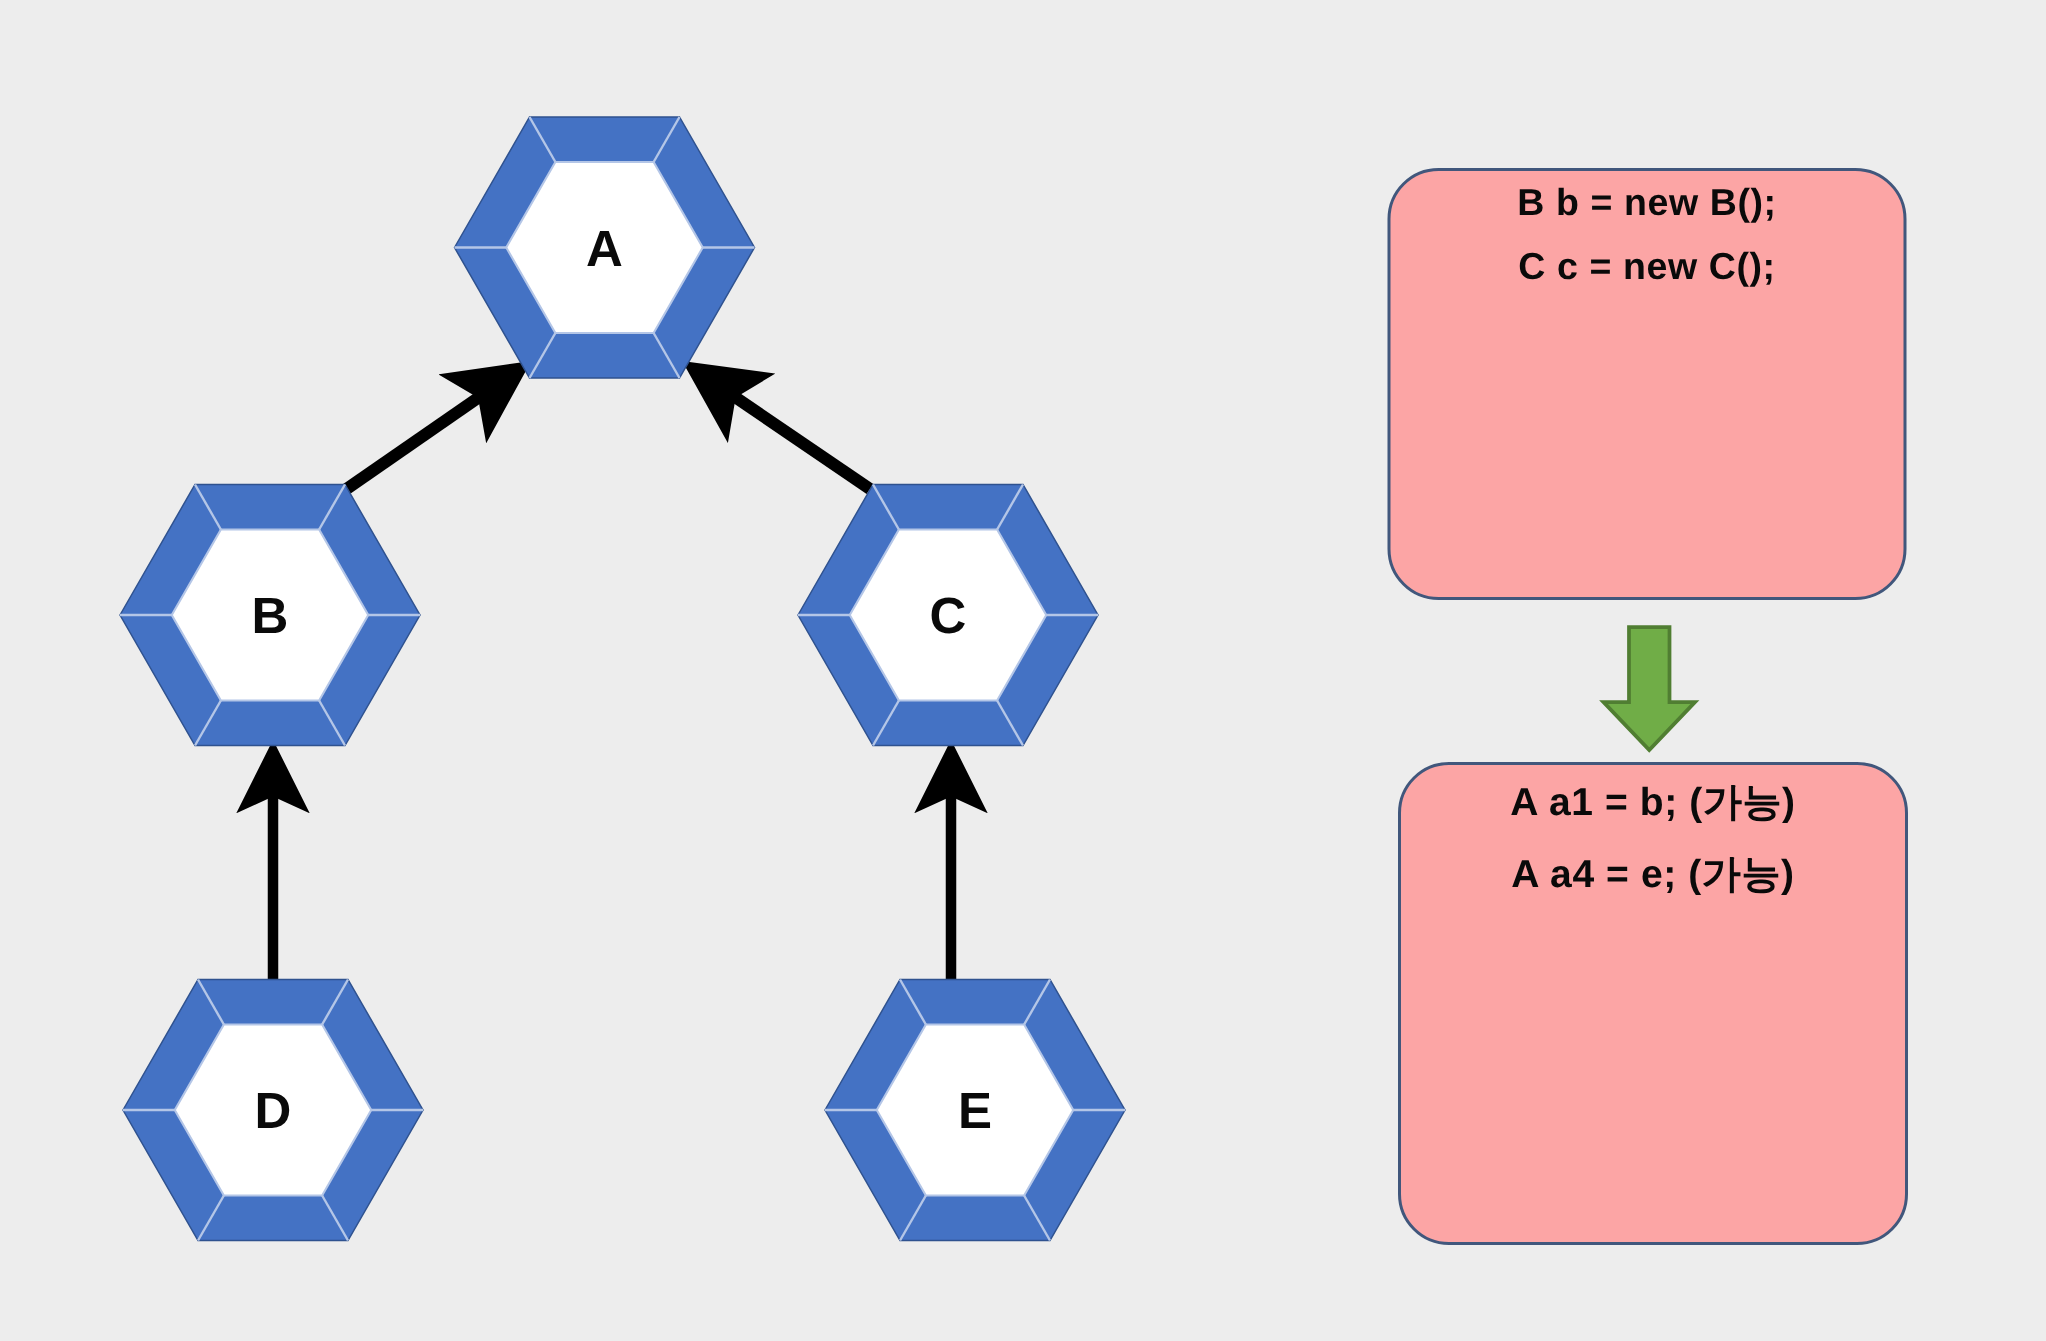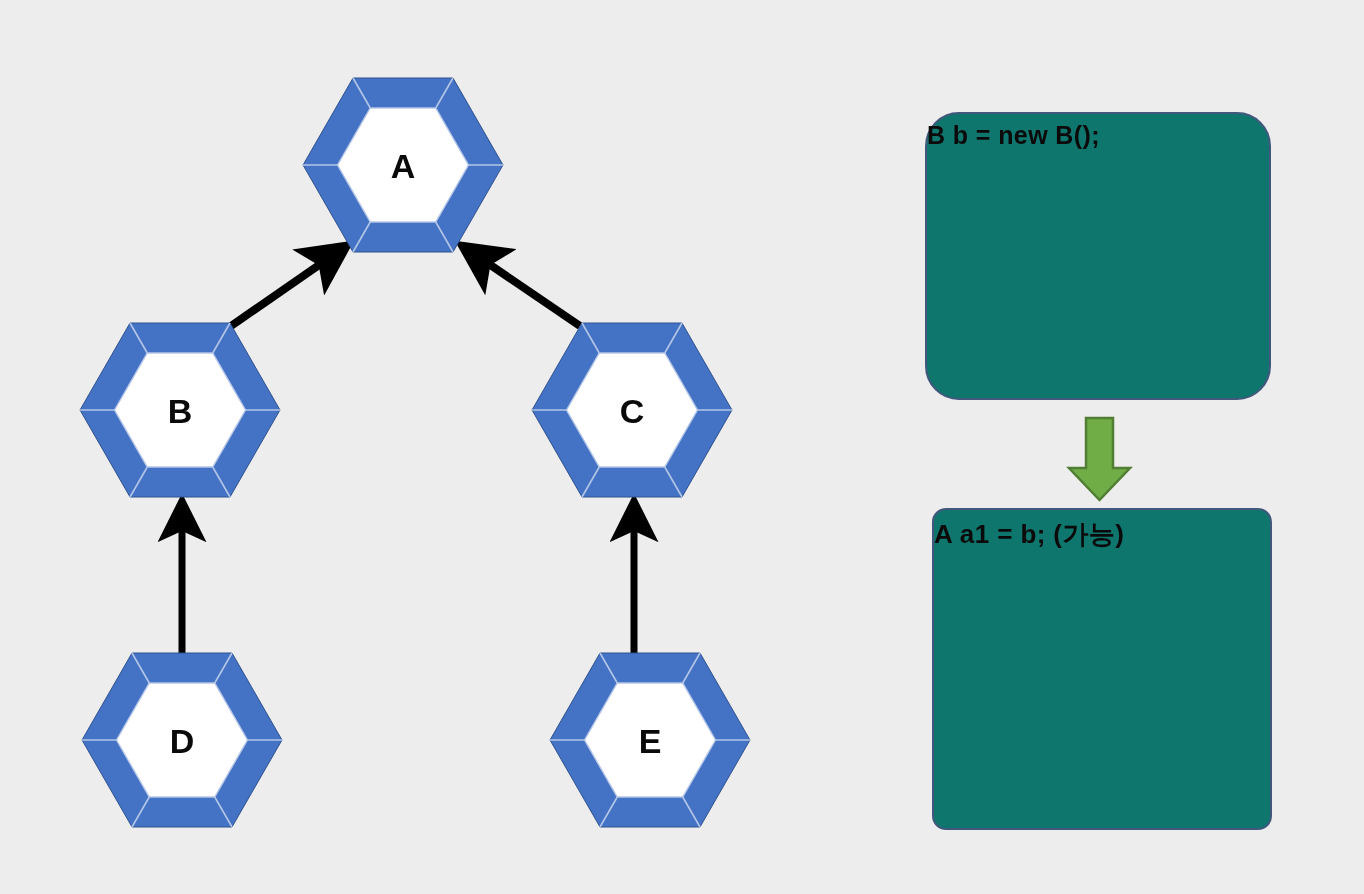--- a/index.html
+++ b/index.html
@@ -14,29 +14,29 @@
 
   .hex-label{
     font-family:"Liberation Sans","DejaVu Sans",sans-serif;
     font-weight:700;font-size:34px;fill:#0a0a0a;
     text-anchor:middle;dominant-baseline:central;
   }
 
   
   .codebox{
     position:absolute;
-    background:#0f766e;
+    background:#fca5a5;
     border:2px solid #41577c;
     border-radius:34px;
     box-sizing:border-box;
-    display:flex;flex-direction:row;
+    display:flex;flex-direction:column;
     justify-content:flex-start;
   }
   #box-decl{left:925px;top:112px;width:346px;height:288px;}
-  #box-assign{left:932px;top:508px;width:340px;height:322px;border-radius:14px;}
+  #box-assign{left:932px;top:508px;width:340px;height:322px;}
   .code-line{
     font-family:"Liberation Sans","DejaVu Sans",sans-serif;
     font-weight:700;
     font-size:25px;
     color:#0a0a0a;
     text-align:center;
     line-height:1.0;
     padding:9px 0;
     letter-spacing:0.4px;
     white-space:pre;
@@ -119,25 +119,27 @@
           <line x1="682.75" y1="796.985" x2="700" y2="827" stroke="#b4c6e7" stroke-width="1.6"></line>
           <line x1="617.25" y1="796.985" x2="600" y2="827" stroke="#b4c6e7" stroke-width="1.6"></line>
           <polygon points="584.5,740 617.25,683.015 682.75,683.015 715.5,740 682.75,796.985 617.25,796.985" fill="#ffffff" stroke="#b4c6e7" stroke-width="1.4"></polygon>
           <text x="650" y="741" class="hex-label">E</text>
         </g>
       </g>
   </svg>
 
   <div class="codebox" id="box-decl">
     <div class="code-line">B b = new B();</div>
+    <div class="code-line">C c = new C();</div>
   </div>
 
   <svg class="layer" viewBox="0 0 1364 894">
     <g>
       <path d="M1086,418 L1113,418 L1113,468 L1130,468 L1099.5,500 L1069,468 L1086,468 Z" fill="#70ad47" stroke="#507e32" stroke-width="2.5" stroke-linejoin="miter"></path>
     </g>
   </svg>
 
   <div class="codebox" id="box-assign">
     <div class="code-line">A a1 = b; (가능)</div>
+    <div class="code-line">A a4 = e; (가능)</div>
   </div>
 
 </div>
 
 </body></html>

